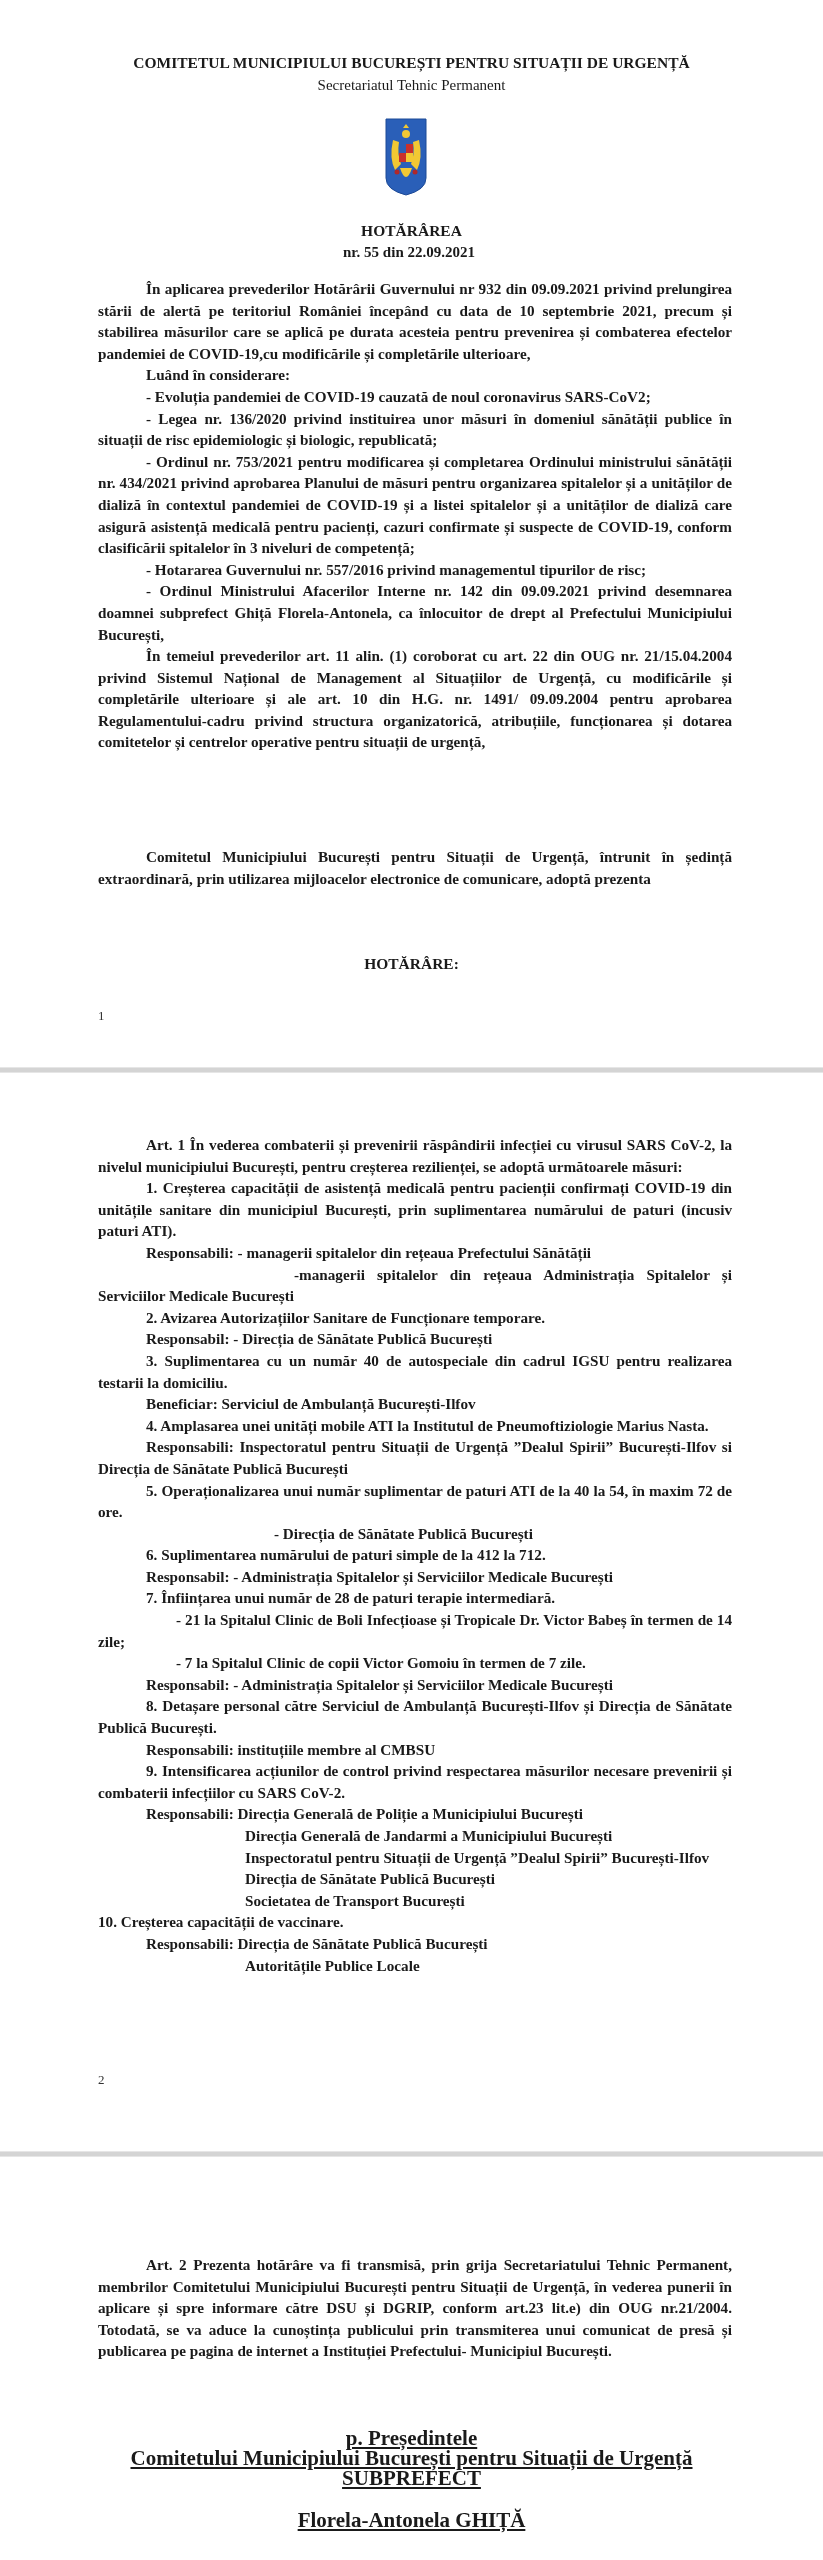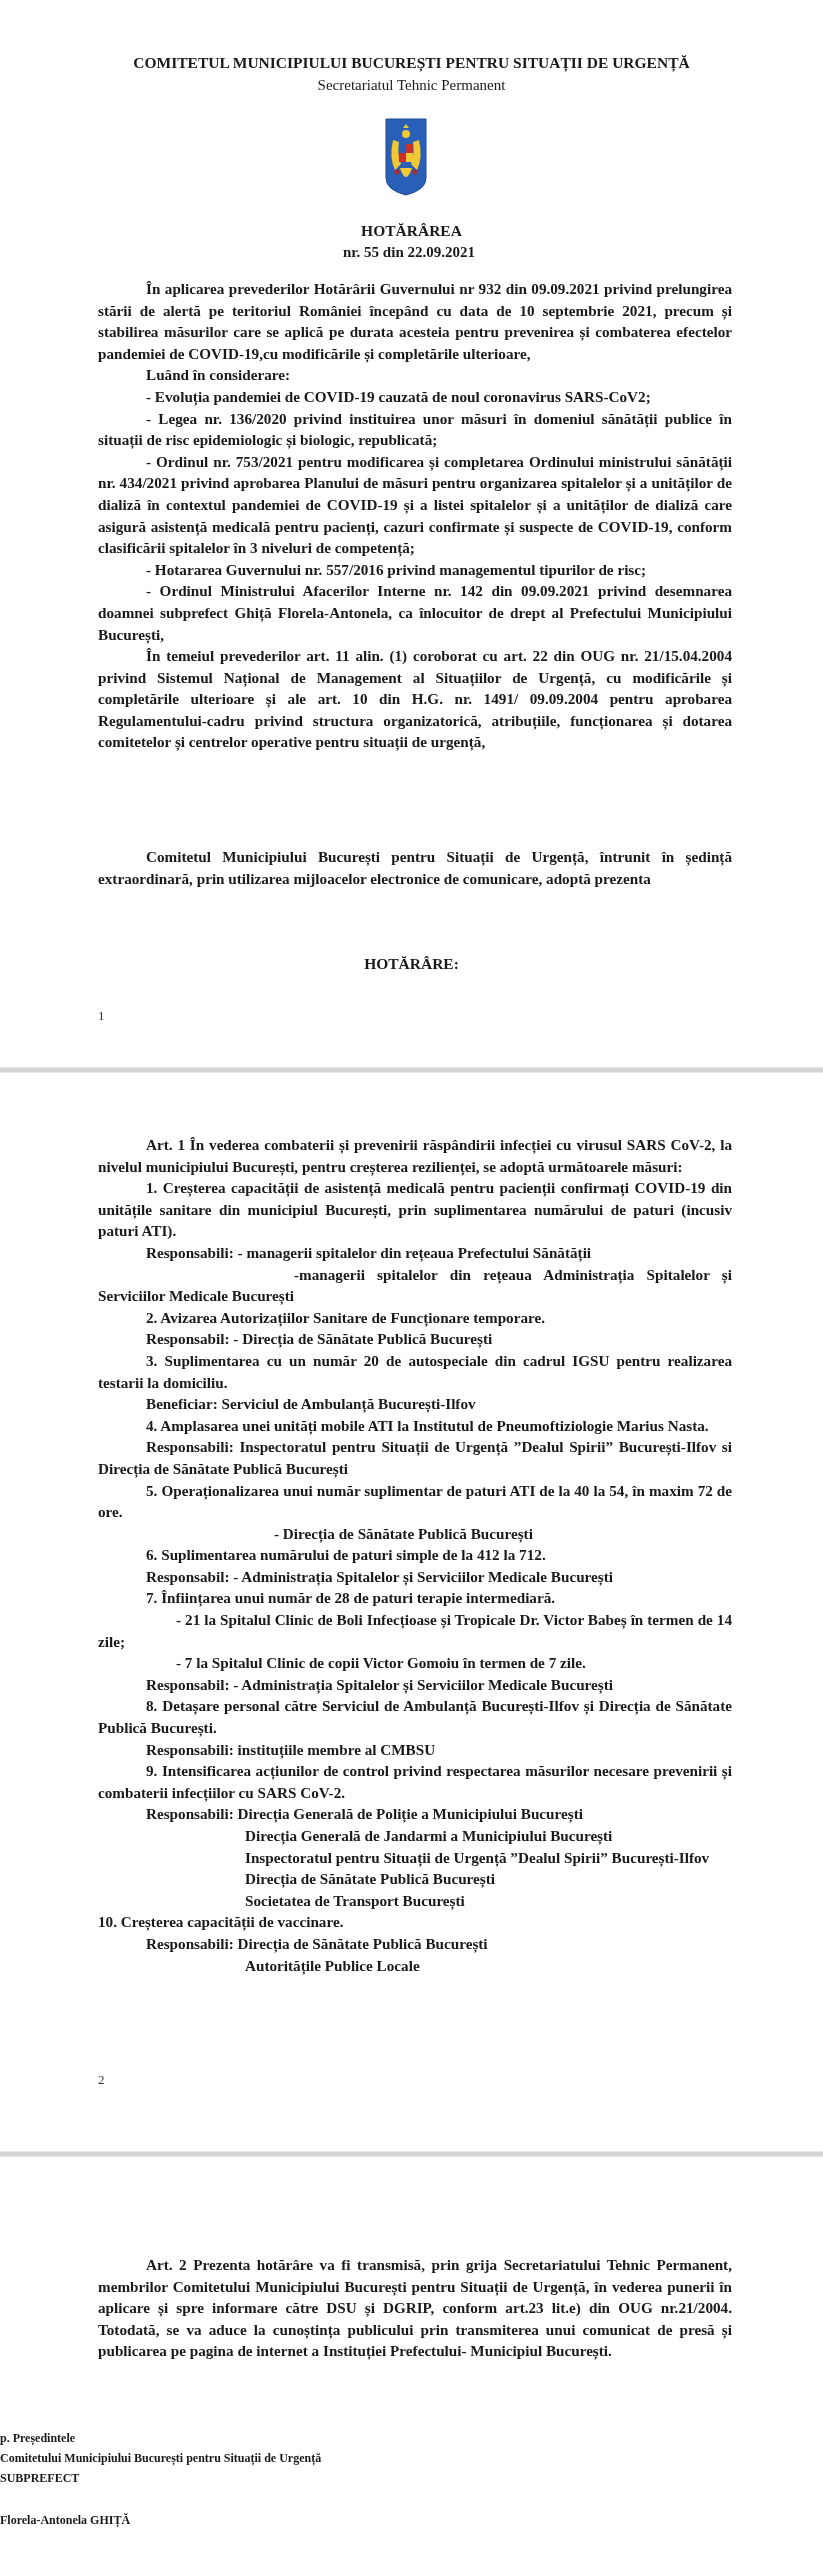--- a/index.html
+++ b/index.html
@@ -20,21 +20,21 @@
   .hdr-title { position: absolute; top: 34px; left: 0; width: 823px; text-align: center;
                font-weight: bold; font-size: 15.5px; letter-spacing: 0; }
   .hdr-sub { position: absolute; top: 57px; left: 0; width: 823px; text-align: center; font-size: 15px; }
   .crest { position: absolute; left: 385px; top: 98px; width: 42px; height: 78px; }
   .decision-title { position: absolute; top: 202px; left: 0; width: 823px; text-align: center;
                     font-weight: bold; font-size: 15.5px; }
   .decision-num { position: absolute; top: 224px; left: 0; width: 818px; text-align: center;
                   font-weight: bold; font-size: 15px; }
   .hotarare { position: absolute; top: 935px; left: 0; width: 823px; text-align: center;
               font-weight: bold; font-size: 15.5px; }
-  .sig { position: absolute; left: 0; width: 823px; text-align: left; font-weight: bold; font-size: 12px; line-height: 20px; }
+  .sig { position: absolute; left: 0; width: 823px; text-align: center; font-weight: bold; font-size: 21px; line-height: 20px; text-decoration: underline; }
 </style>
 </head>
 <body>
 
 <div class="page" style="top:0;height:1069px;margin-top:20px;">
   <div class="hdr-title">COMITETUL MUNICIPIULUI BUCUREȘTI PENTRU SITUAȚII DE URGENȚĂ</div>
   <div class="hdr-sub">Secretariatul Tehnic Permanent</div>
 
   <svg class="crest" viewBox="0 0 42 78">
     <path d="M1 1 H41 V60 Q41 72 21 77 Q1 72 1 60 Z" fill="#2a5fb8" stroke="#1d4a96" stroke-width="1"></path>
@@ -75,21 +75,21 @@
 <div class="divider" style="top:1067px;"></div>
 
 <div class="page" style="top:1072px;height:1080px;">
   <div class="text" style="top:62px;">
     <p class="p ind"><b>Art. 1</b><span> În vederea combaterii și prevenirii răspândirii infecției cu virusul SARS CoV-2, la nivelul municipiului București, pentru creșterea rezilienței, se adoptă următoarele măsuri:</span></p>
     <p class="p ind">1. Creșterea capacității de asistență medicală pentru pacienții confirmați COVID-19 din unitățile sanitare din municipiul București, prin suplimentarea numărului de paturi (incusiv paturi ATI).</p>
     <p class="p ind">Responsabili: - managerii spitalelor din rețeaua Prefectului Sănătății</p>
     <p class="p" style="text-indent:196px;">-managerii spitalelor din rețeaua Administrația Spitalelor și Serviciilor Medicale București</p>
     <p class="p ind">2. Avizarea Autorizațiilor Sanitare de Funcționare temporare.</p>
     <p class="p ind">Responsabil: - Direcția de Sănătate Publică București</p>
-    <p class="p ind">3. Suplimentarea cu un număr 20 de autospeciale din cadrul IGSU pentru realizarea testarii la domiciliu.</p>
+    <p class="p ind">3. Suplimentarea cu un număr 40 de autospeciale din cadrul IGSU pentru realizarea testarii la domiciliu.</p>
     <p class="p ind">Beneficiar: Serviciul de Ambulanță București-Ilfov</p>
     <p class="p ind">4. Amplasarea unei unități mobile ATI la Institutul de Pneumoftiziologie Marius Nasta.</p>
     <p class="p ind">Responsabili: Inspectoratul pentru Situații de Urgență ”Dealul Spirii” București-Ilfov si Direcția de Sănătate Publică București</p>
     <p class="p ind">5. Operaționalizarea unui număr suplimentar de paturi ATI de la 40 la 54, în maxim 72 de ore.</p>
     <p class="p resp-sub">- Direcția de Sănătate Publică București</p>
     <p class="p ind">6. Suplimentarea numărului de paturi simple de la 412 la 712.</p>
     <p class="p ind">Responsabil:  - Administrația Spitalelor și Serviciilor Medicale București</p>
     <p class="p ind">7. Înființarea unui număr de 28 de paturi terapie intermediară.</p>
     <p class="p" style="text-indent:78px;">- 21 la Spitalul Clinic de Boli Infecțioase și Tropicale Dr. Victor Babeș în termen de 14 zile;</p>
     <p class="p sub-item">- 7 la Spitalul Clinic de copii Victor Gomoiu în termen de 7 zile.</p>

